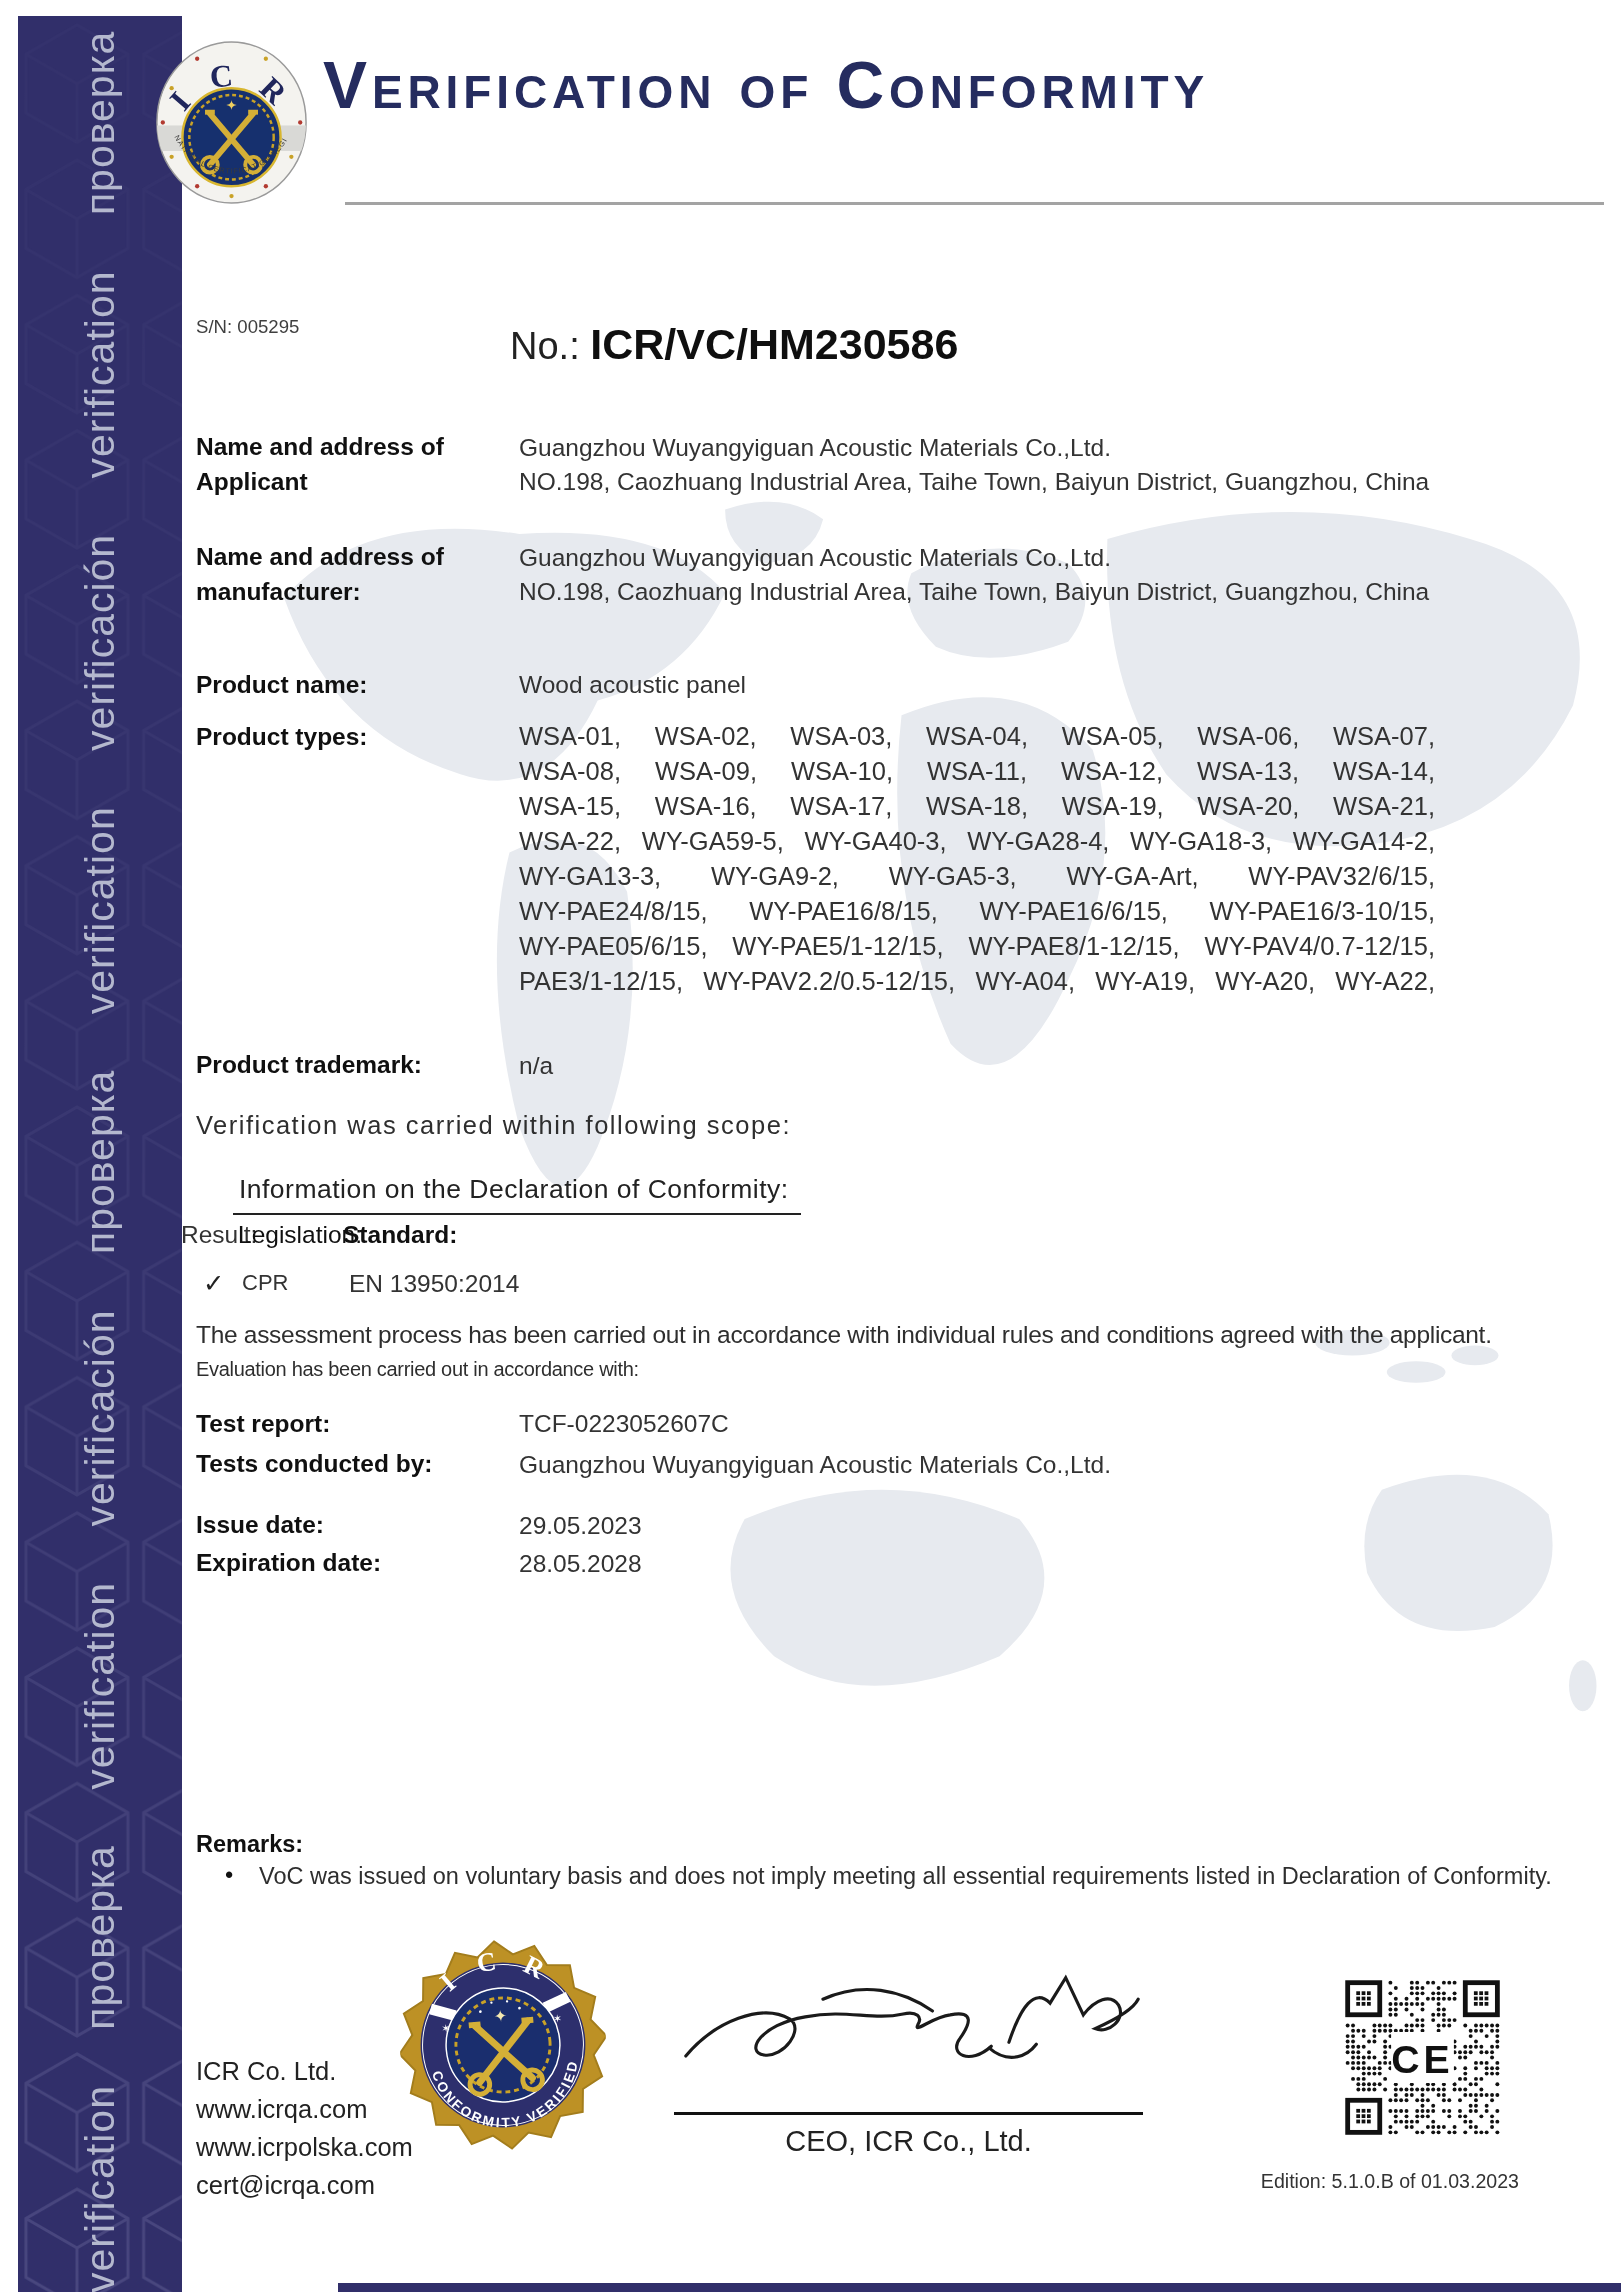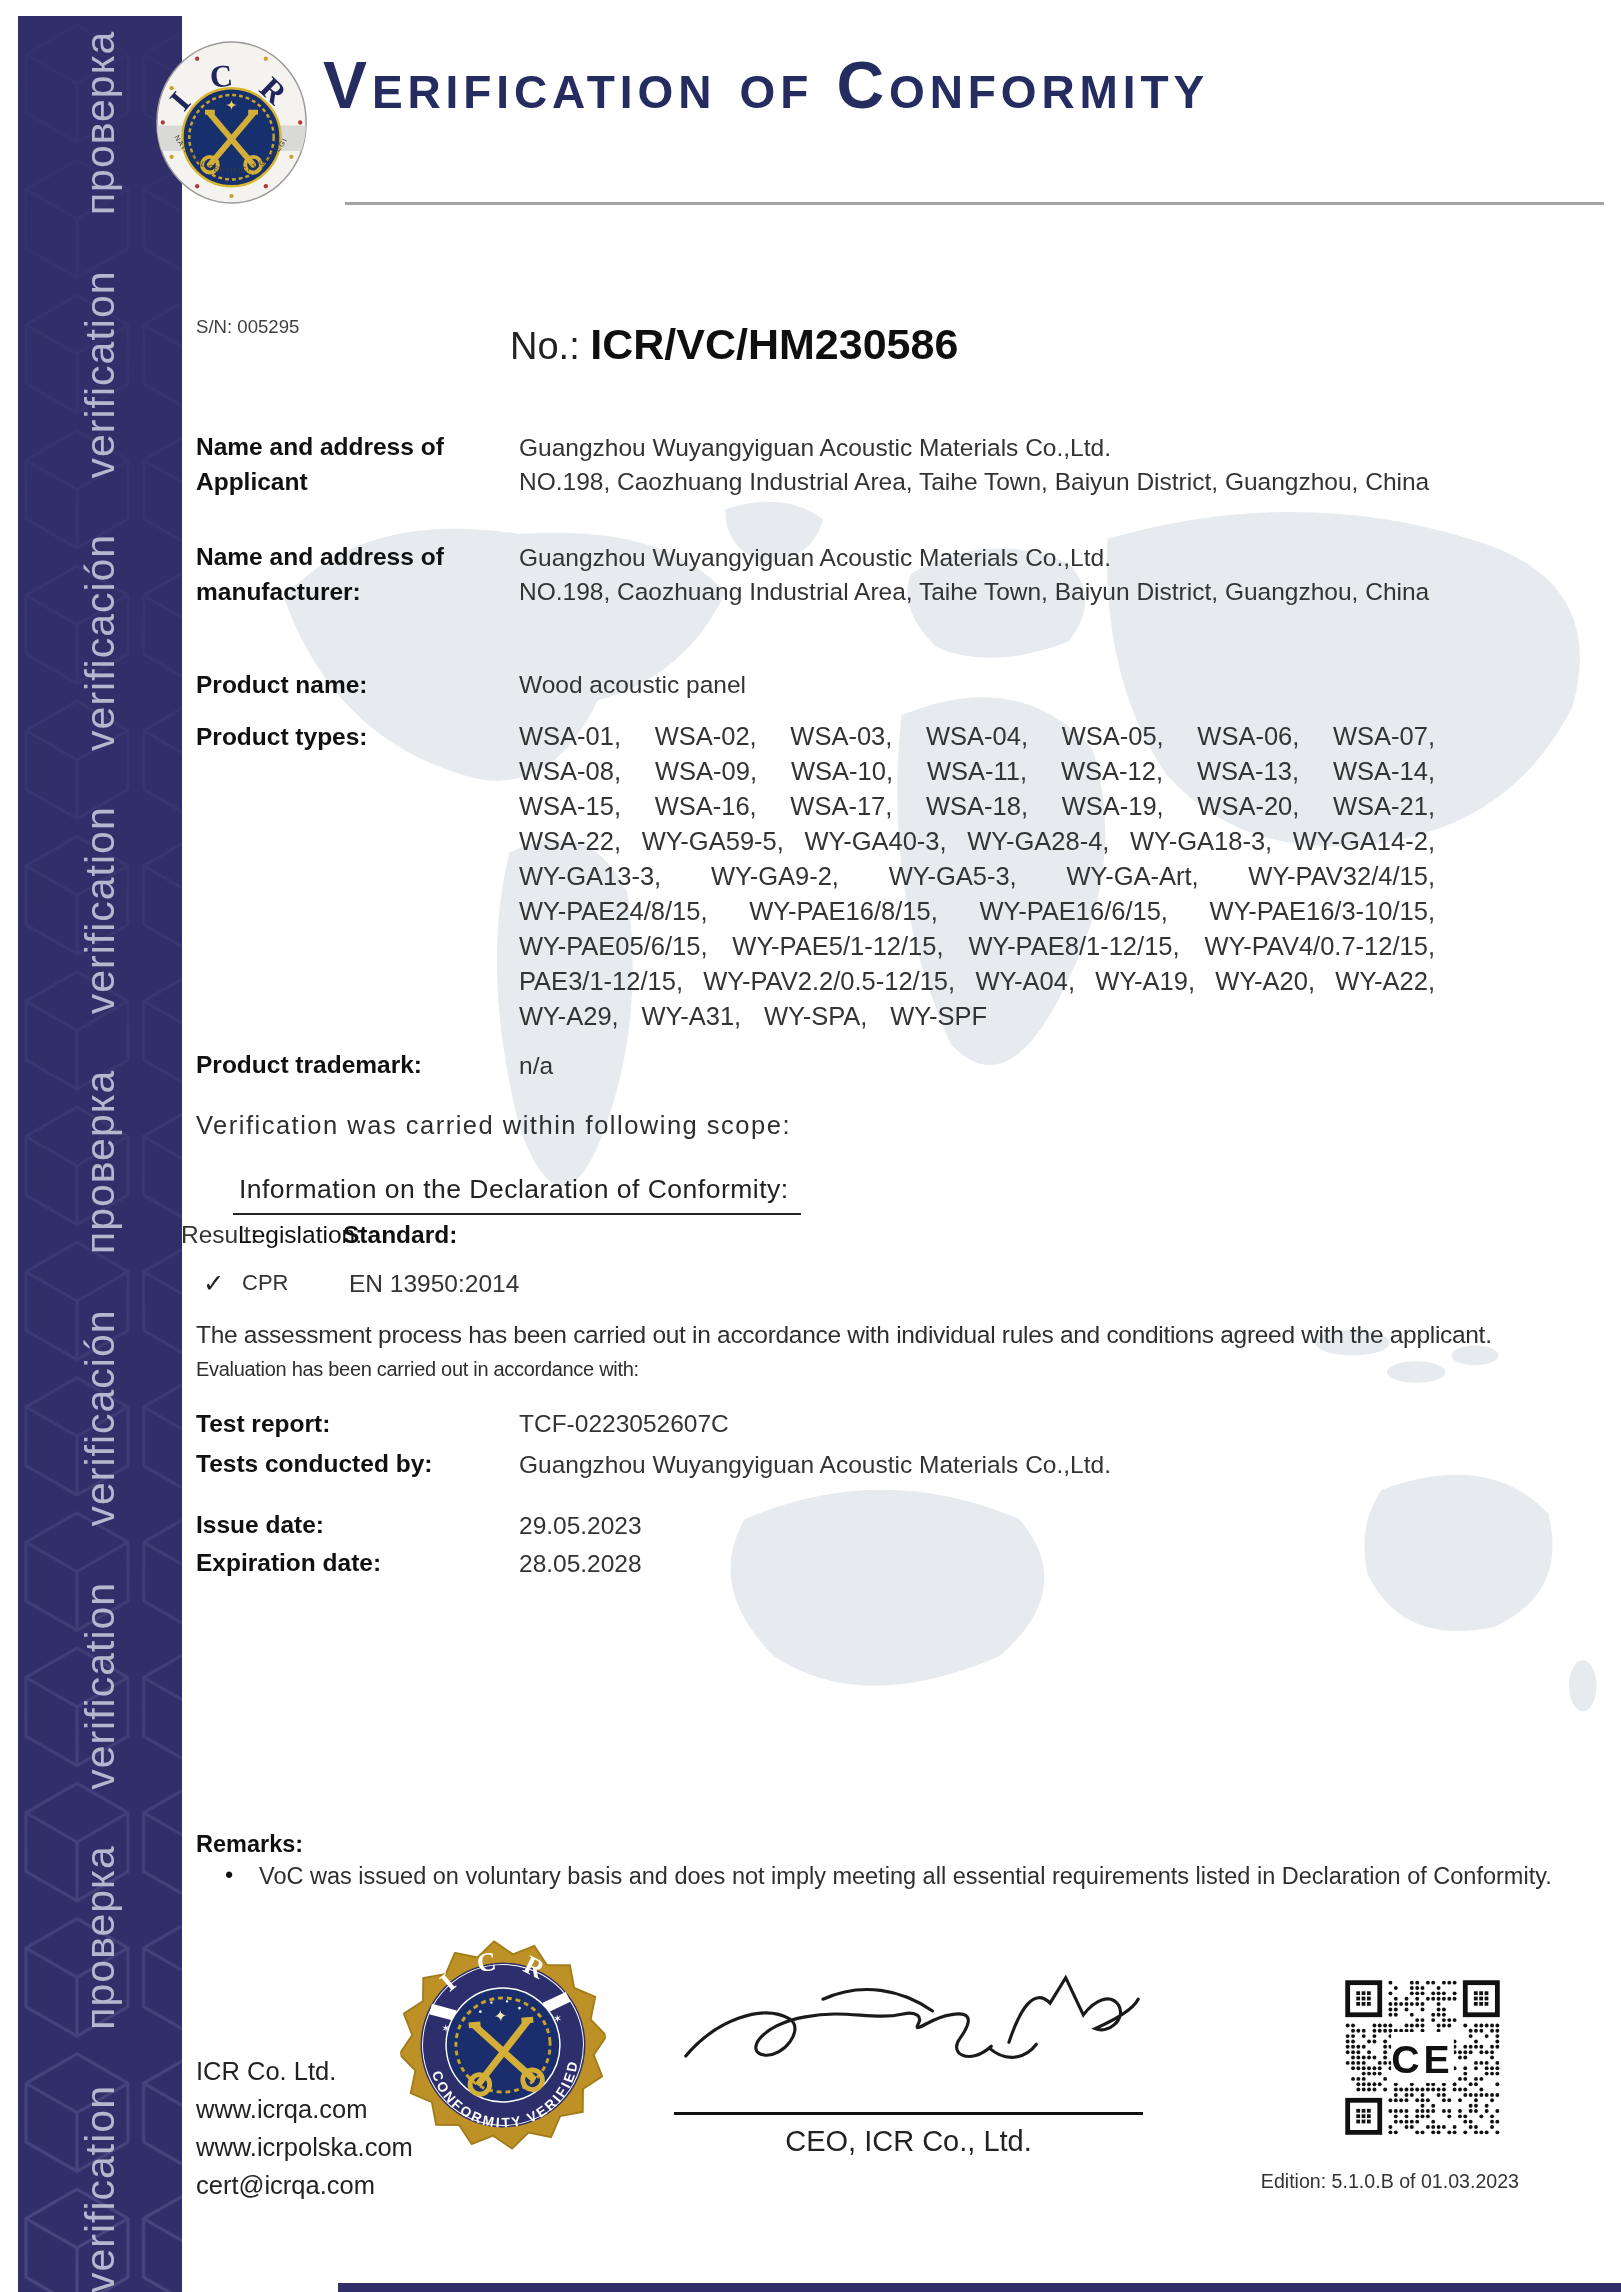--- a/index.html
+++ b/index.html
@@ -200,25 +200,24 @@
 
   <div id="pname-label" class="abs label">Product name:</div>
   <div id="pname-value" class="abs value">Wood acoustic panel</div>
 
   <div id="ptypes-label" class="abs label">Product types:</div>
   <div id="ptypes" class="abs">
     <div class="ptype">WSA-01, WSA-02, WSA-03, WSA-04, WSA-05, WSA-06, WSA-07,</div>
     <div class="ptype">WSA-08, WSA-09, WSA-10, WSA-11, WSA-12, WSA-13, WSA-14,</div>
     <div class="ptype">WSA-15, WSA-16, WSA-17, WSA-18, WSA-19, WSA-20, WSA-21,</div>
     <div class="ptype">WSA-22, WY-GA59-5, WY-GA40-3, WY-GA28-4, WY-GA18-3, WY-GA14-2,</div>
-    <div class="ptype">WY-GA13-3, WY-GA9-2, WY-GA5-3, WY-GA-Art, WY-PAV32/4/15,</div>
+    <div class="ptype">WY-GA13-3, WY-GA9-2, WY-GA5-3, WY-GA-Art, WY-PAV32/6/15,</div>
     <div class="ptype">WY-PAE24/8/15, WY-PAE16/8/15, WY-PAE16/6/15, WY-PAE16/3-10/15,</div>
     <div class="ptype">WY-PAE05/6/15, WY-PAE5/1-12/15, WY-PAE8/1-12/15, WY-PAV4/0.7-12/15,</div>
     <div class="ptype">PAE3/1-12/15, WY-PAV2.2/0.5-12/15, WY-A04, WY-A19, WY-A20, WY-A22,</div>
-    <div class="ptype last">WY-A29, WY-A31, WY-SPA, WY-SPF</div>
   </div>
 
   <div id="tm-label" class="abs label">Product trademark:</div>
   <div id="tm-value" class="abs value">n/a</div>
 
   <div id="scope-line" class="abs">Verification was carried within following scope:</div>
 
   <div id="doc-head" class="abs">Information on the Declaration of Conformity:</div>
   <div id="tbl-result" class="abs">Result:</div>
   <div id="tbl-leg" class="abs">Legislation:</div>

